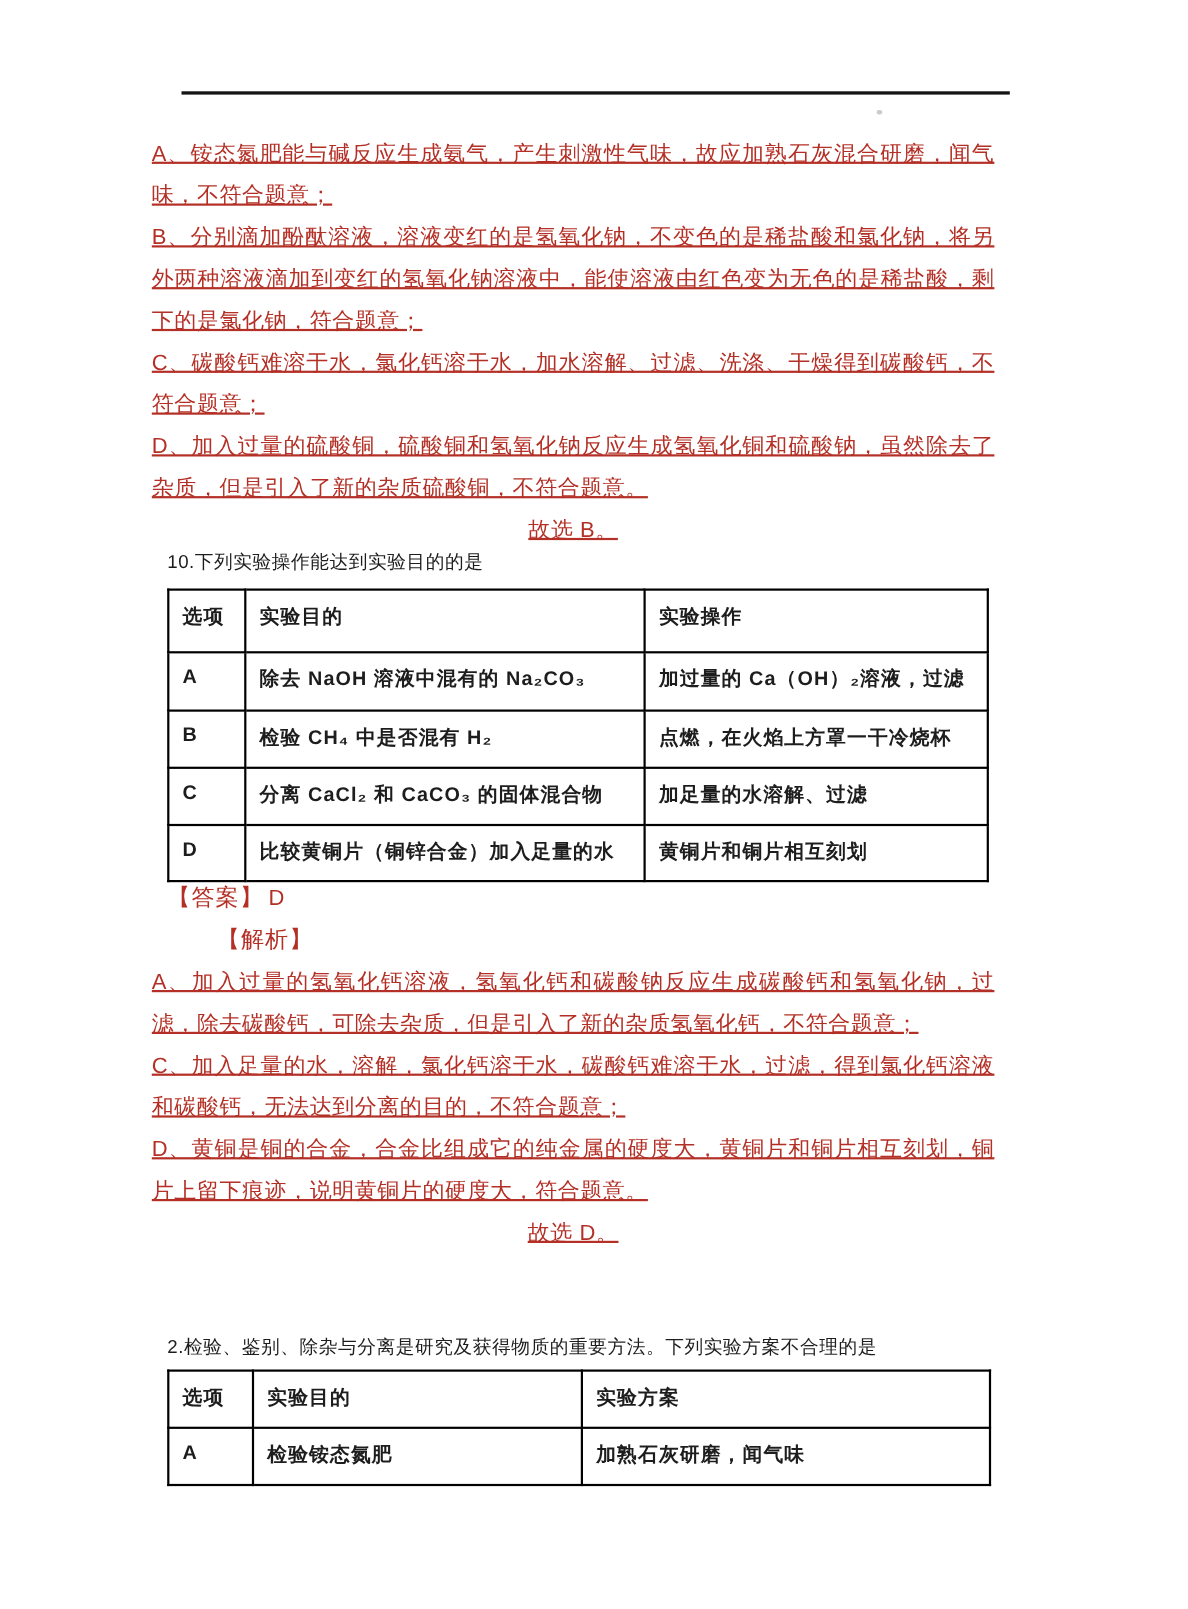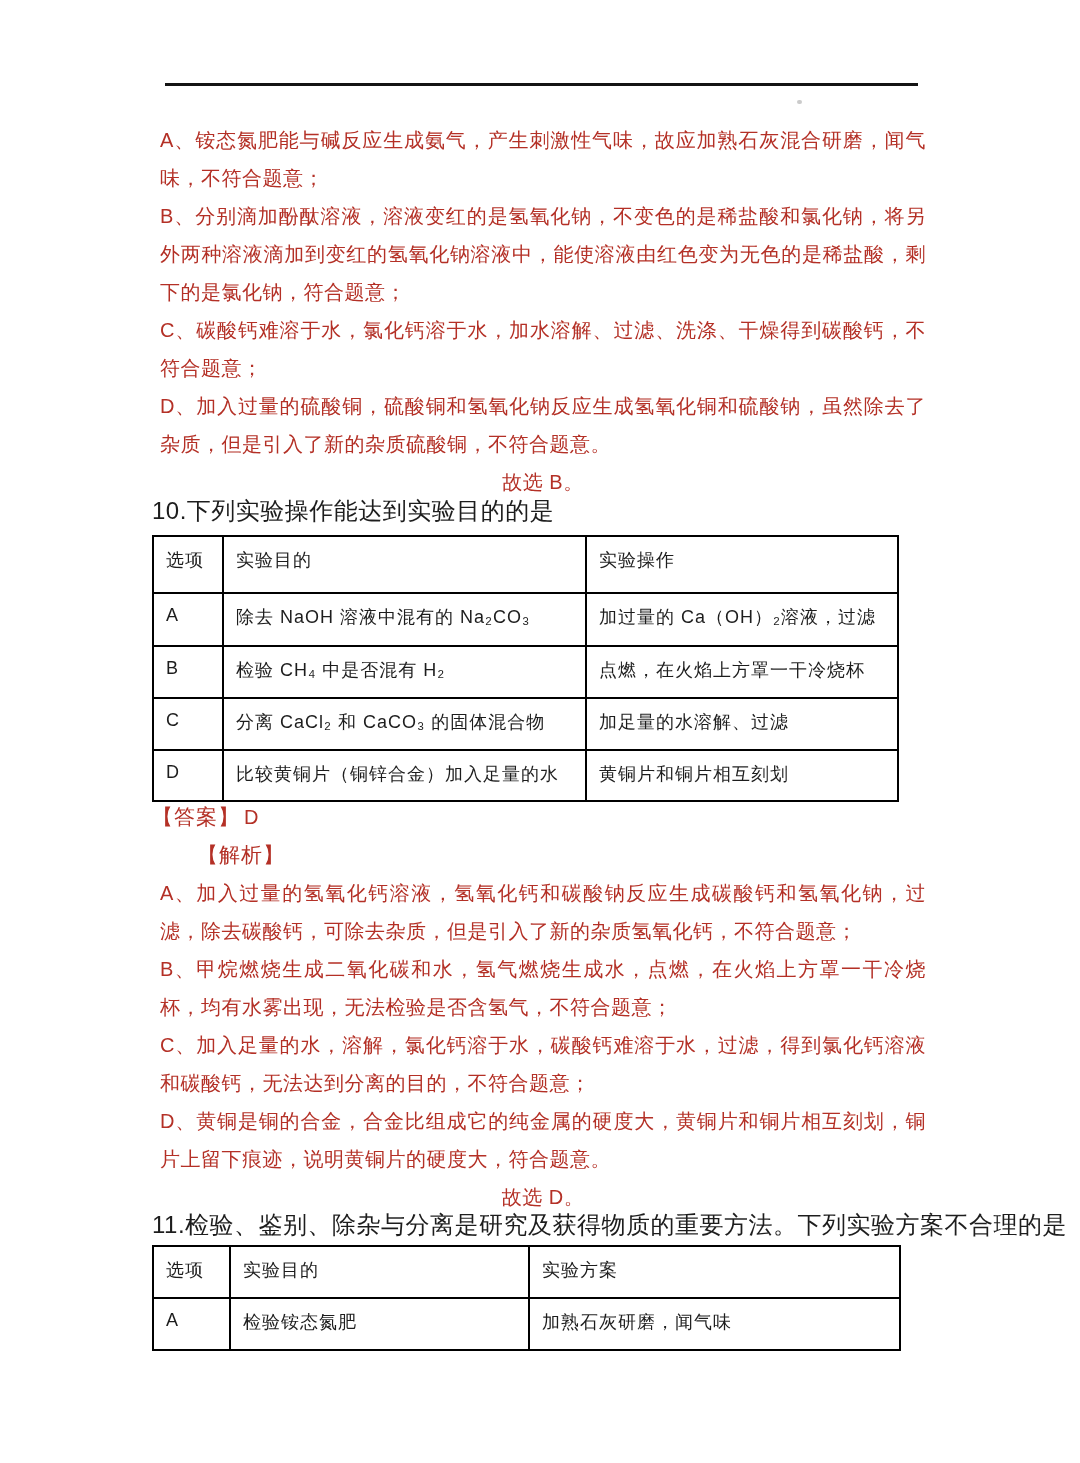--- a/index.html
+++ b/index.html
@@ -12,40 +12,40 @@
   html,body{background:#ffffff;}
   body{
     width:1080px;height:1463px;position:relative;overflow:hidden;
     font-family:"Liberation Sans","DejaVu Sans",sans-serif;
     background:var(--bg);
   }
   .abs{position:absolute;}
   .rule{left:165px;top:83px;width:753px;height:3px;background:#141414;}
   .artifact-dot{left:797px;top:100px;width:5px;height:4px;background:#cbcbcb;border-radius:2px;}
   .txtblock{
-    left:160px;width:766px;
+    left:138px;width:766px;
     font-size:20px;line-height:38px;letter-spacing:0.5px;
-    text-align:justify;text-justify:inter-character;
+    text-align:justify;text-justify:inter-character;text-decoration:underline;
   }
   .red{color:var(--red);}
   .txtblock p{margin:0;}
   .conclusion{text-align:center;}
   .stem{
     left:152px;white-space:nowrap;
-    font-size:24px;line-height:38px;letter-spacing:0.5px;color:var(--black);
+    font-size:17px;line-height:38px;letter-spacing:0.5px;color:var(--black);
   }
   .label-line{left:152px;font-size:21px;line-height:38px;color:var(--red);letter-spacing:1px;}
   .label-line .ans-val{margin-left:4px;font-size:20px;}
   table{
     border-collapse:collapse;table-layout:fixed;background:#fff;
     position:absolute;left:152px;
   }
   th,td{
     border:2px solid var(--border);
-    vertical-align:top;text-align:left;font-weight:normal;
+    vertical-align:top;text-align:left;font-weight:bold;
     padding:11px 10px 4px 12px;
     font-size:18px;letter-spacing:1px;color:var(--black);
     overflow:hidden;
   }
   #table-q10{top:535px;width:745px;}
   #table-q11{top:1245px;width:747px;}
 </style>
 </head>
 <body>
 
@@ -100,27 +100,26 @@
 <div class="abs label-line" style="top:798px;">
   <span>【答案】</span><span class="ans-val">D</span>
 </div>
 
 <div class="abs label-line" style="top:836px;margin-left:45px;">
   <span>【解析】</span>
 </div>
 
 <div class="abs txtblock red" style="top:874px;">
   <p>A、加入过量的氢氧化钙溶液，氢氧化钙和碳酸钠反应生成碳酸钙和氢氧化钠，过滤，除去碳酸钙，可除去杂质，但是引入了新的杂质氢氧化钙，不符合题意；</p>
-  <p>B、甲烷燃烧生成二氧化碳和水，氢气燃烧生成水，点燃，在火焰上方罩一干冷烧杯，均有水雾出现，无法检验是否含氢气，不符合题意；</p>
   <p>C、加入足量的水，溶解，氯化钙溶于水，碳酸钙难溶于水，过滤，得到氯化钙溶液和碳酸钙，无法达到分离的目的，不符合题意；</p>
   <p>D、黄铜是铜的合金，合金比组成它的纯金属的硬度大，黄铜片和铜片相互刻划，铜片上留下痕迹，说明黄铜片的硬度大，符合题意。</p>
   <p class="conclusion">故选 D。</p>
 </div>
 
-<div class="abs stem" style="top:1206px;">11.检验、鉴别、除杂与分离是研究及获得物质的重要方法。下列实验方案不合理的是</div>
+<div class="abs stem" style="top:1206px;">2.检验、鉴别、除杂与分离是研究及获得物质的重要方法。下列实验方案不合理的是</div>
 
 <table id="table-q11">
   <colgroup>
     <col style="width:77px">
       <col style="width:299px">
       <col style="width:371px">
   </colgroup>
   <tbody>
       <tr style="height:52px">
     <th>选项</th>

